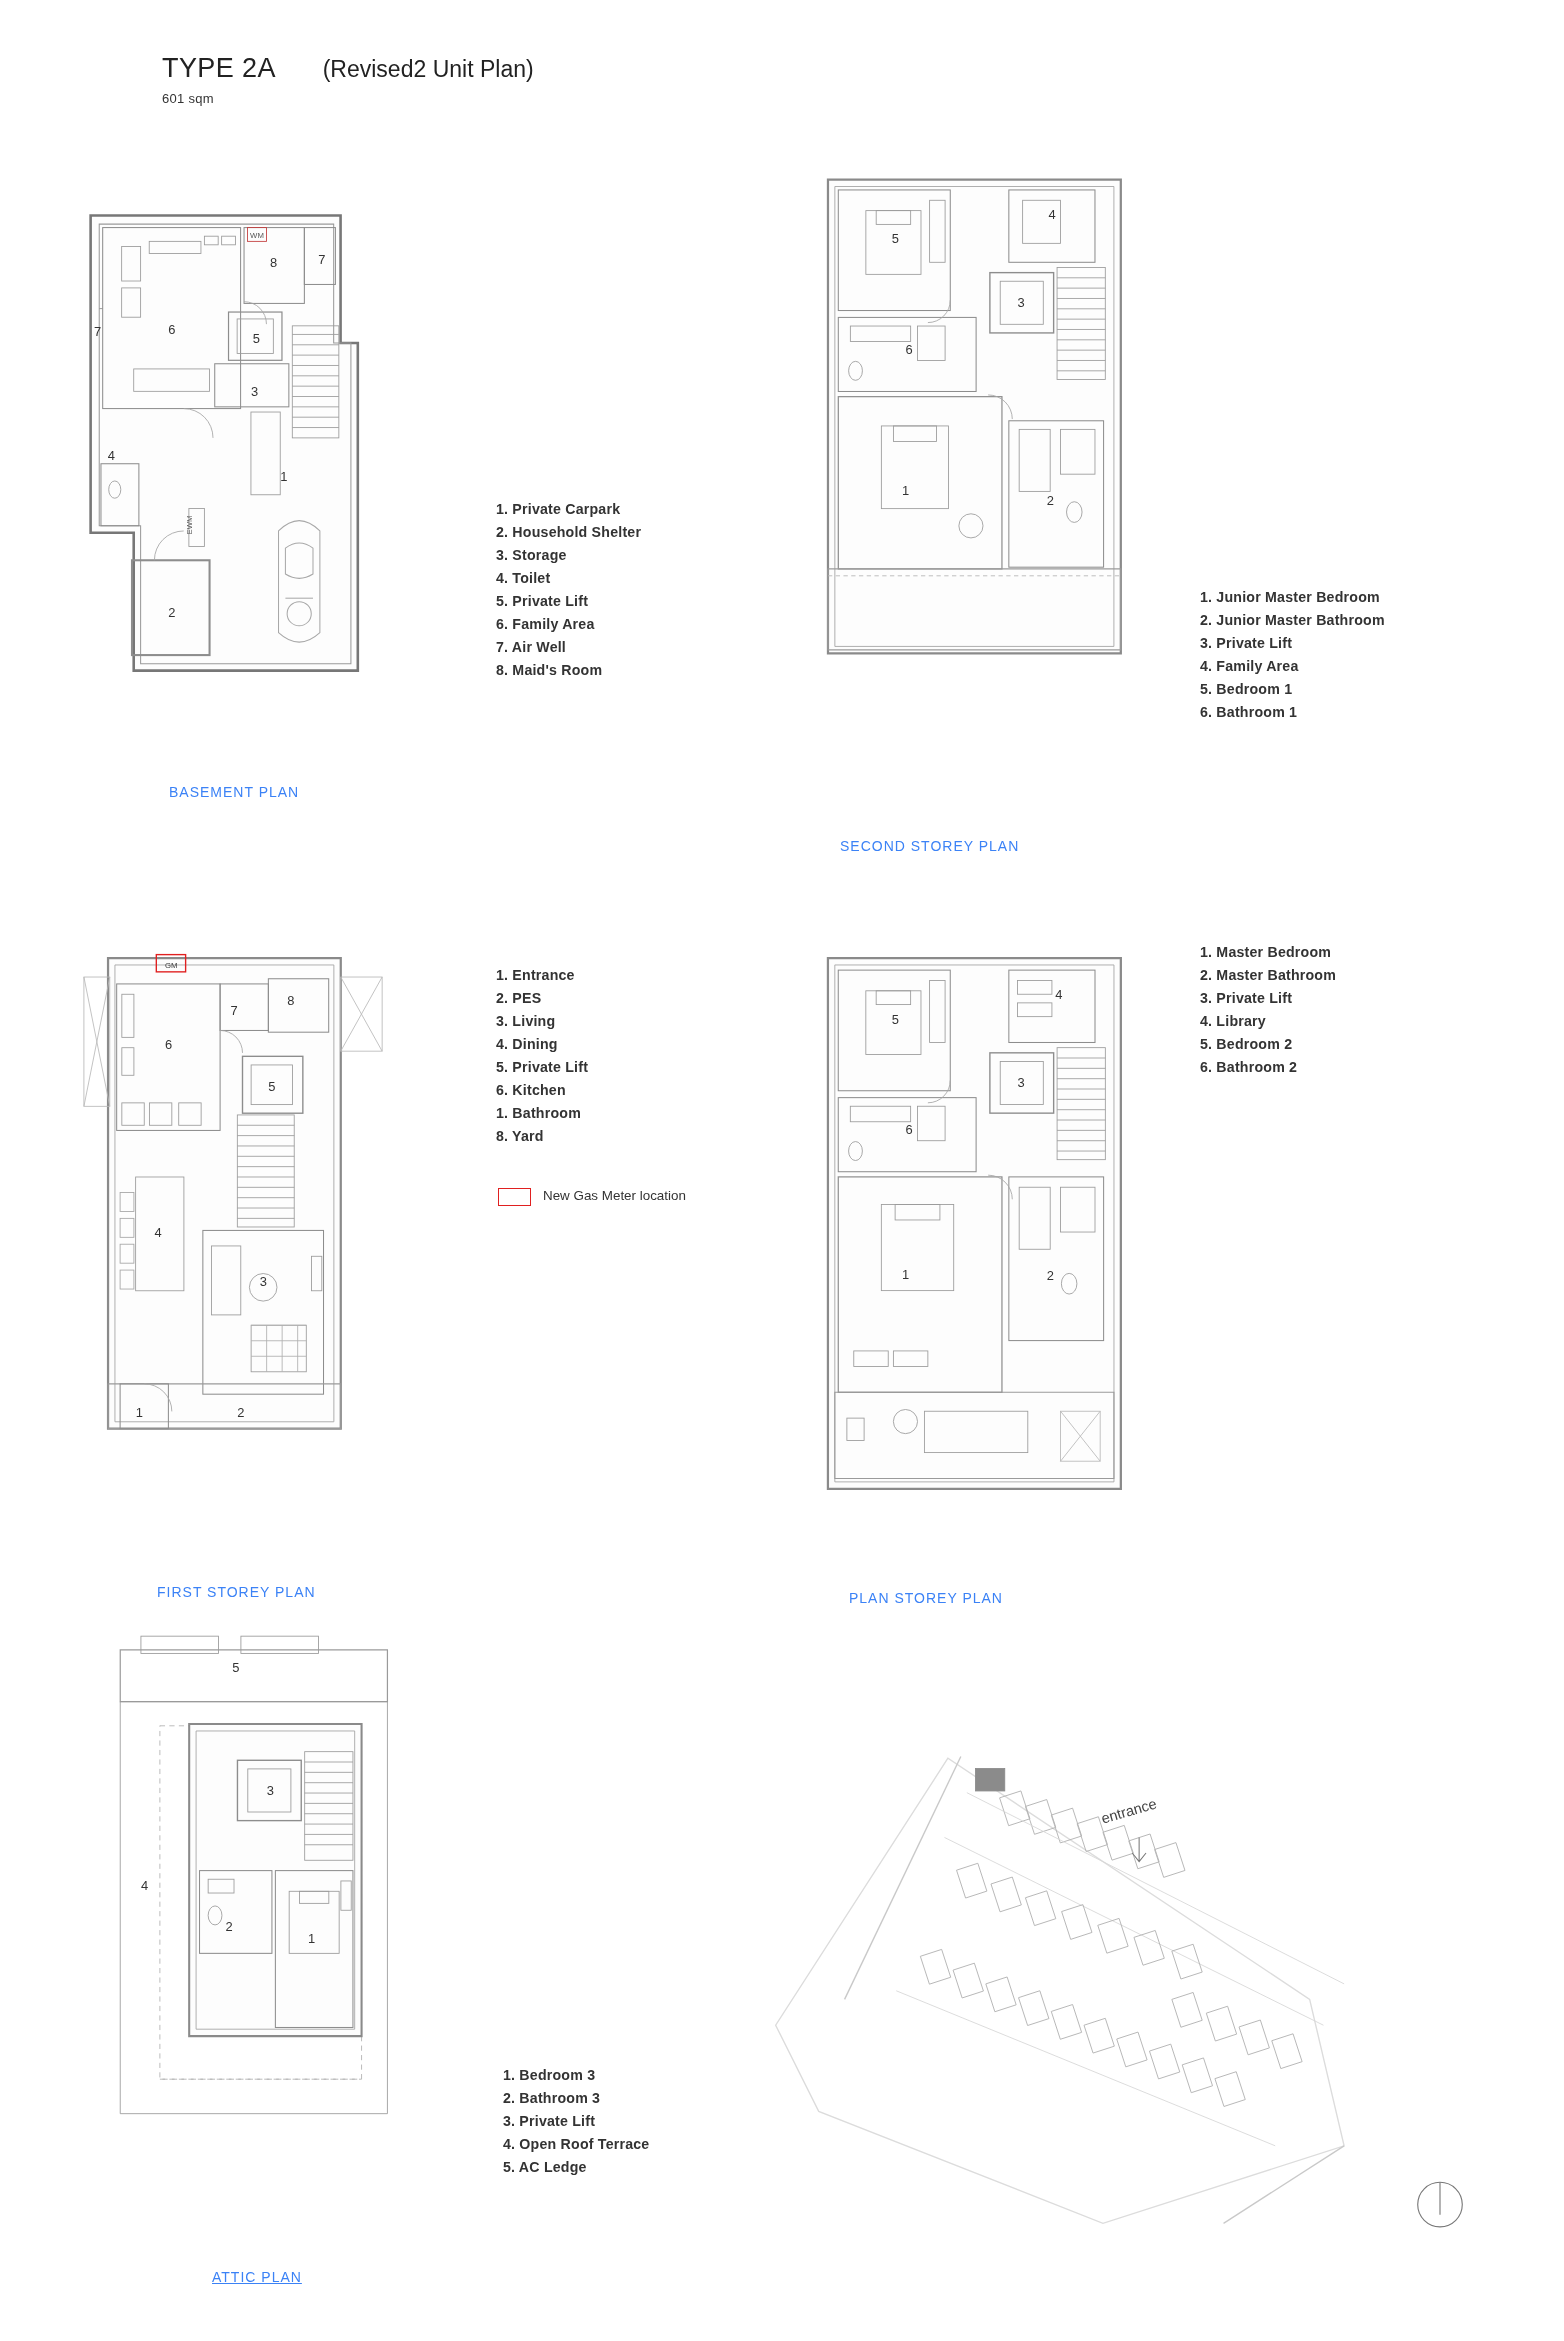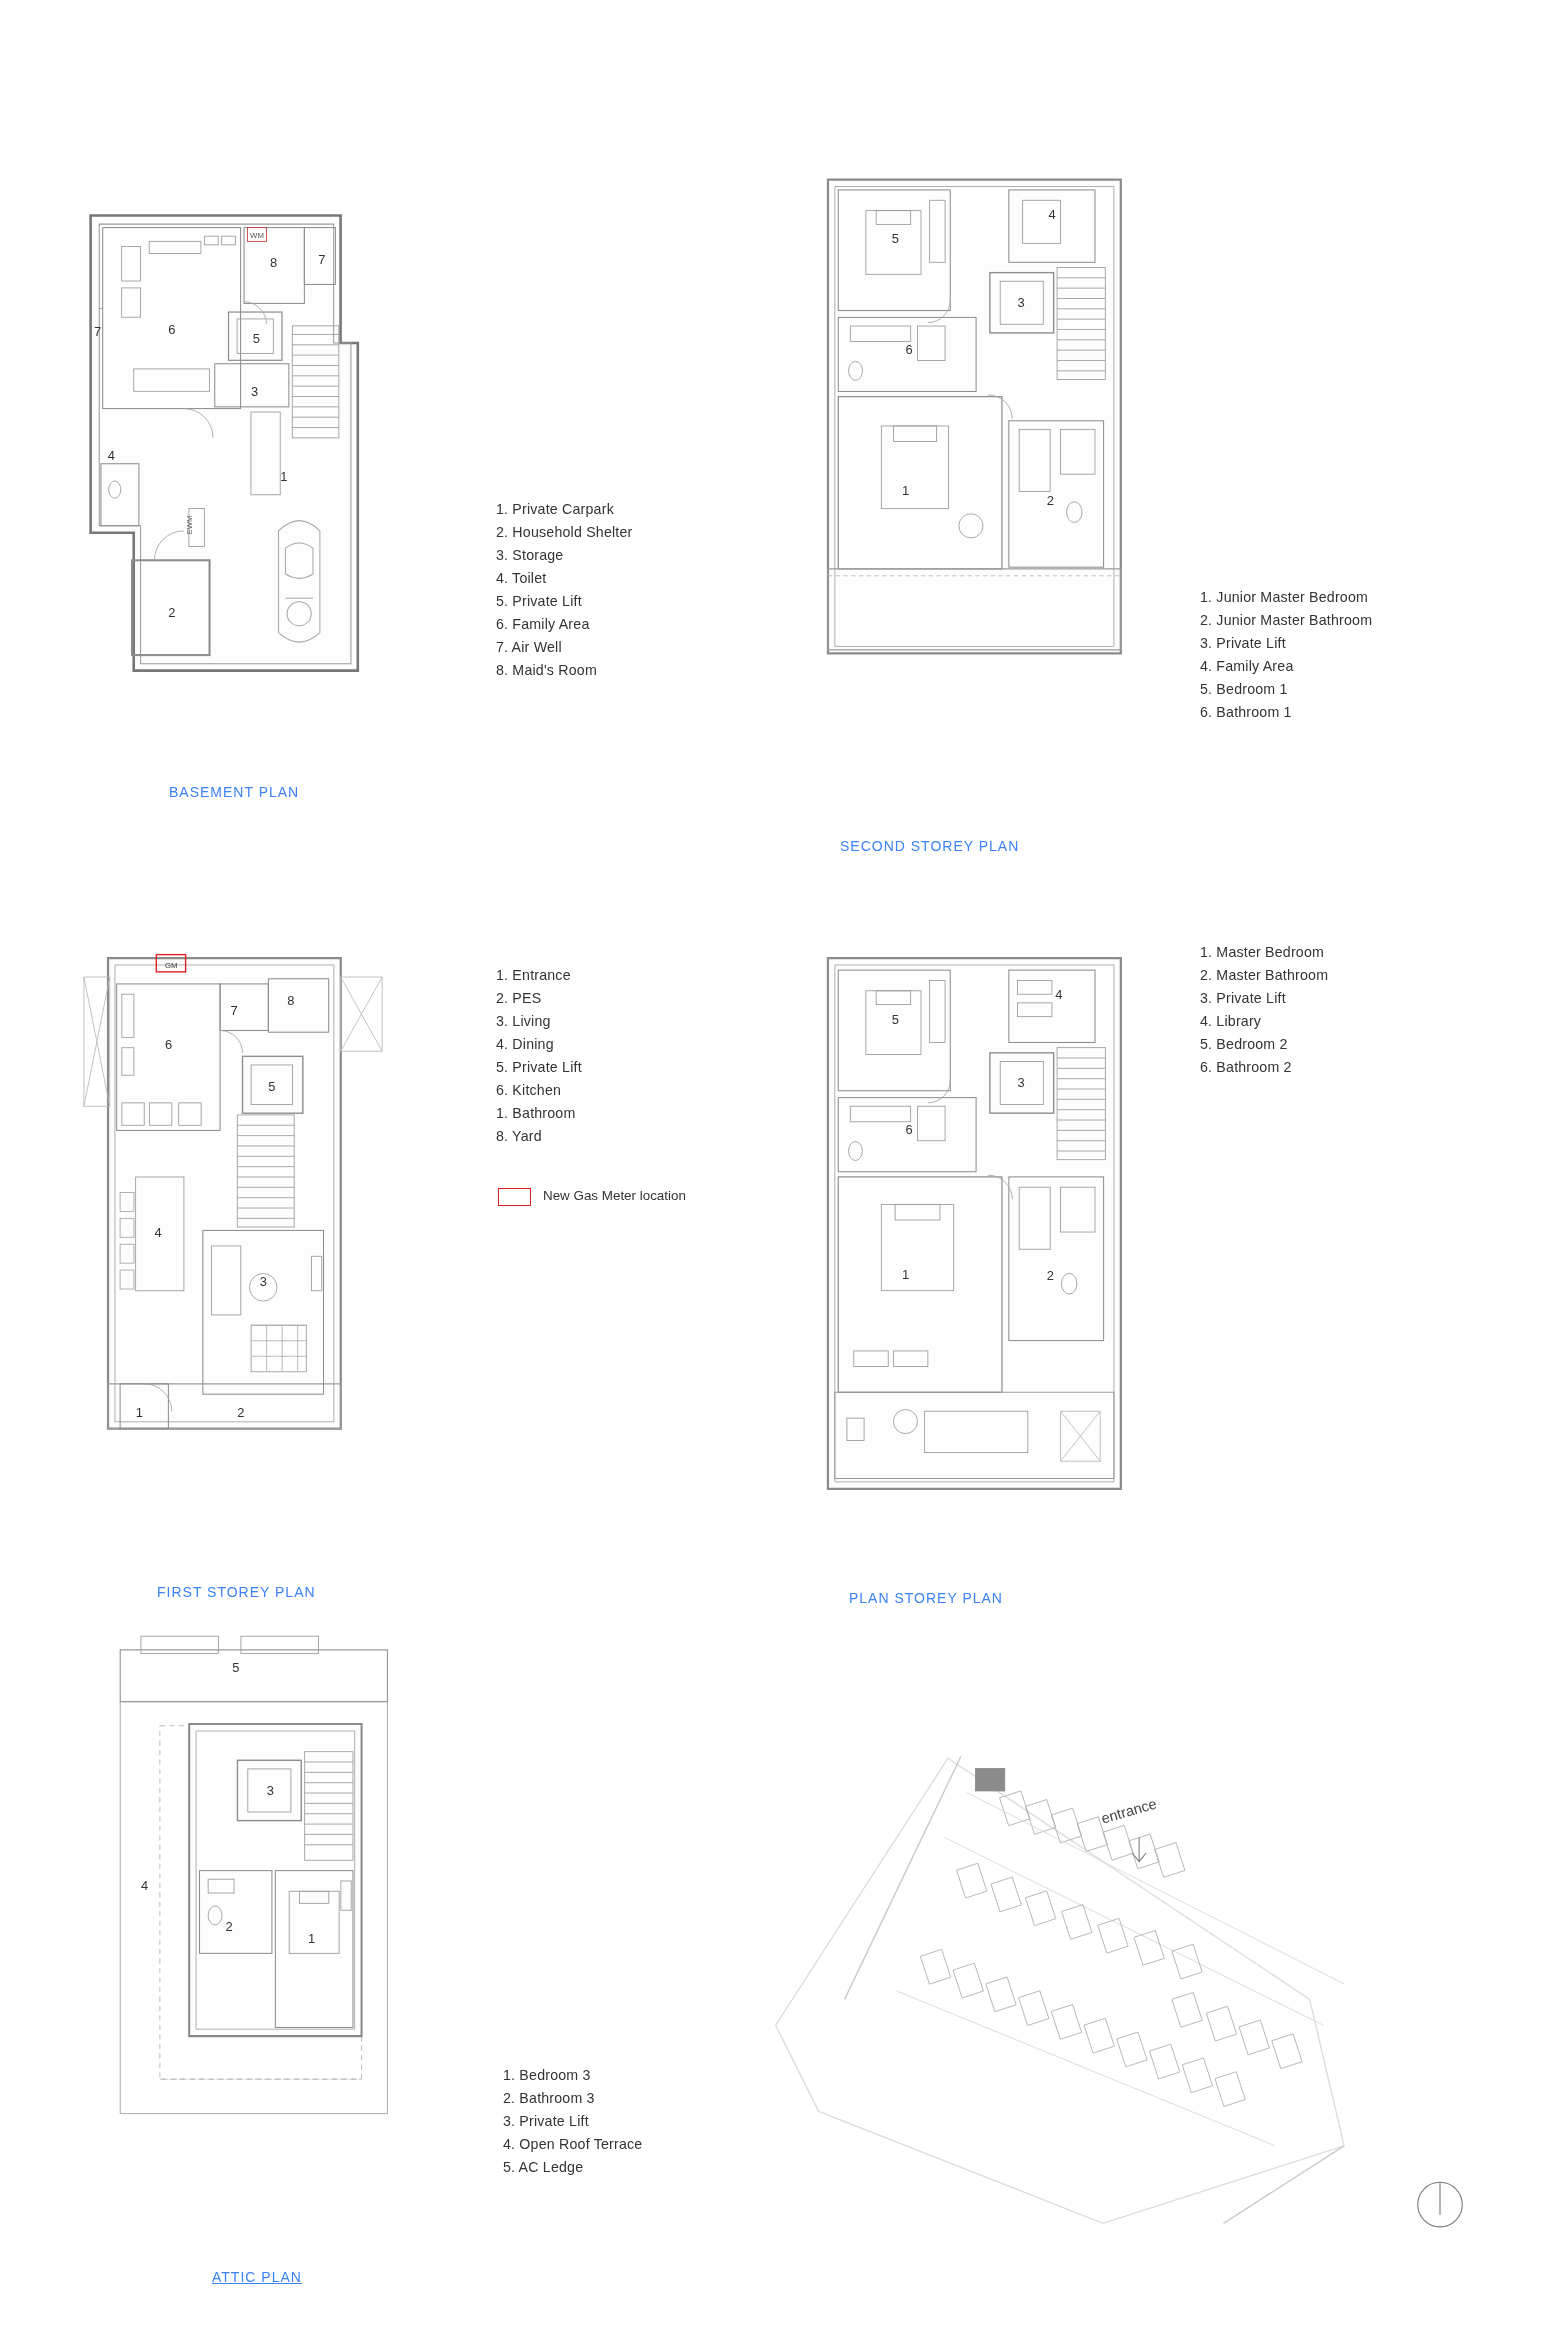--- a/index.html
+++ b/index.html
@@ -16,40 +16,45 @@
   #title-type{font-size:27px;letter-spacing:0.4px;color:#222;display:inline-block;}
   #title-revision{font-size:23px;color:#222;display:inline-block;margin-left:43px;}
   #title-area{font-size:13px;color:#333;margin-top:6.9px;letter-spacing:0.3px;}
 
   
   .plan-block{position:absolute;}
   .plan-caption{
     font-size:14px;letter-spacing:1px;color:#3b82f6;white-space:nowrap;
   }
   .legend{font-size:14.2px;line-height:23px;color:#333;white-space:nowrap;}
-  .legend div{letter-spacing:0.2px;}
+  .legend div{letter-spacing:0.2px;font-weight:bold;}
 
   
   .fp{position:absolute;}
   .fp svg{display:block;}
 
   
   #gas-legend{position:absolute;left:498px;top:1188px;display:flex;align-items:flex-start;gap:12px;}
   #gas-swatch{width:31px;height:15.5px;border:1.4px solid #e02020;background:#fff;}
   #gas-legend-label{font-size:13.4px;color:#333;}
 
   
   #site-plan{position:absolute;left:741px;top:1741px;}
   #north-mark{position:absolute;left:1410px;top:2172px;}
 </style>
 </head>
 <body>
 
 <div class="page">
 
+  <div id="header">
+    <span id="title-type">TYPE 2A</span>
+    <span id="title-revision">(Revised2 Unit Plan)</span>
+    <div id="title-area">601 sqm</div>
+  </div>
 
   <div class="fp" style="left:82px;top:205px;">
     <svg width="362" height="483" viewBox="0 0 420 560">
       <g fill="none" stroke="#6e6e6e" stroke-width="1">
 
         <rect x="8" y="10" width="385" height="540" fill="#ffffff" stroke="none"></rect>
         <path d="M10 12 H300 V160 H320 V540 H60 V380 H10 Z" fill="#fdfdfd" stroke="#777" stroke-width="3"></path>
         <path d="M20 22 H292 V160 H312 V532 H68 V372 H20 Z" stroke="#9a9a9a" stroke-width="1.2"></path>
 
         <rect x="24" y="26" width="160" height="210" stroke="#8d8d8d" stroke-width="1.2"></rect>

